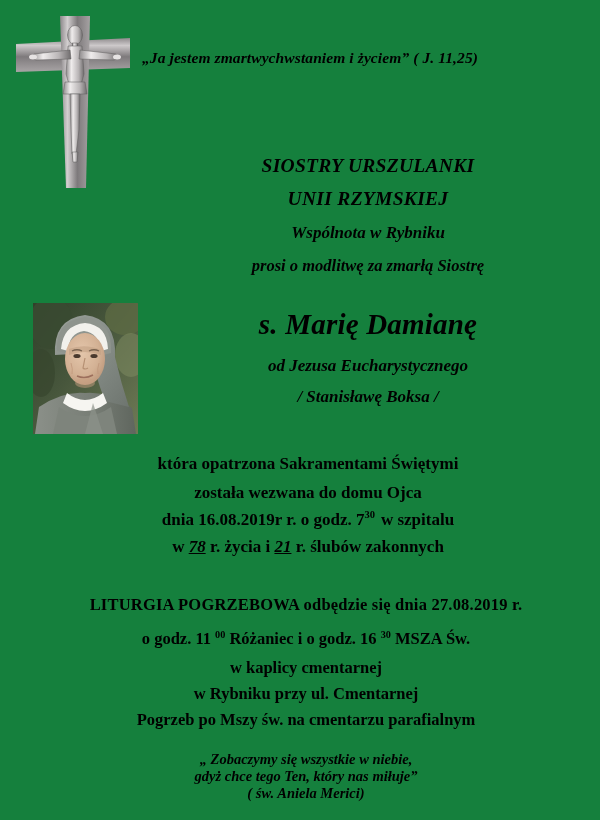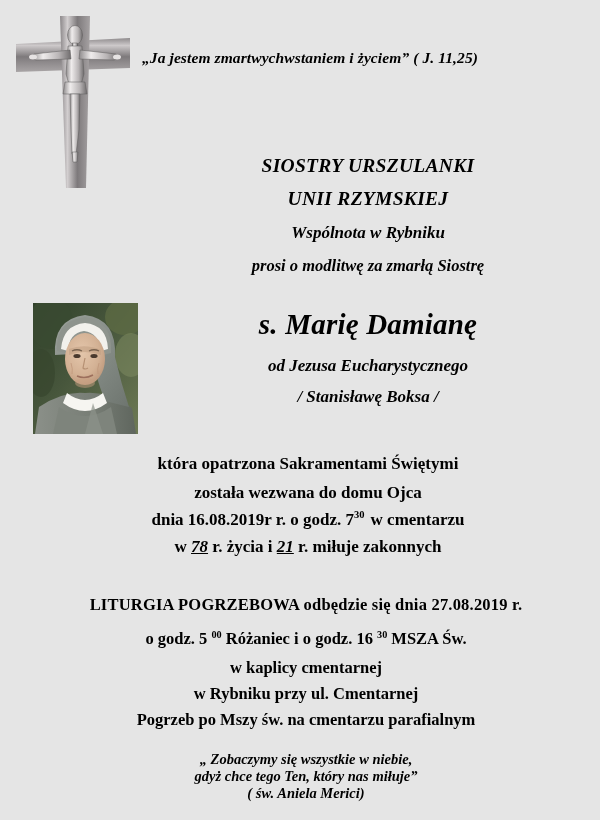--- a/index.html
+++ b/index.html
@@ -12,21 +12,21 @@
     height: 820px;
     position: relative;
     font-family: "Liberation Serif", "DejaVu Serif", serif;
     color: #000000;
     overflow: hidden;
   }
 
   .page {
     position: absolute;
     inset: 0;
-    background: #e5e5e5;
+    background: #15803d;
   }
 
   
   .crucifix {
     position: absolute;
     left: 14px;
     top: 12px;
     width: 118px;
     height: 180px;
   }
@@ -343,31 +343,31 @@
     <div class="tline org4">prosi o modlitwę za zmarłą Siostrę</div>
 
     <div class="tline name-main">s. Marię Damianę</div>
     <div class="tline name-rel">od Jezusa Eucharystycznego</div>
     <div class="tline name-civ">/ Stanisławę Boksa /</div>
 
     <div class="tline death1">która opatrzona Sakramentami Świętymi</div>
     <div class="tline death2">została wezwana do domu Ojca</div>
 
     <div class="tline death3">
-      <span>dnia 16.08.2019r r. o godz. 7</span><sup class="hm">30</sup><span class="sp"></span><span>w cmentarzu</span>
+      <span>dnia 16.08.2019r r. o godz. 7</span><sup class="hm">30</sup><span class="sp"></span><span>w szpitalu</span>
     </div>
 
     <div class="tline death4">
-      <span>w </span><span class="oldnum">78</span><span> r. życia i </span><span class="oldnum">21</span><span> r. miłuje zakonnych</span>
+      <span>w </span><span class="oldnum">78</span><span> r. życia i </span><span class="oldnum">21</span><span> r. ślubów zakonnych</span>
     </div>
 
     <div class="tline lit-head">LITURGIA  POGRZEBOWA  odbędzie  się  dnia  27.08.2019 r.</div>
 
     <div class="tline lit-time">
-      <span>o godz. 5 </span><sup class="hm">00</sup><span> Różaniec i o godz. 16 </span><sup class="hm">30</sup><span>  MSZA Św.</span>
+      <span>o godz. 11 </span><sup class="hm">00</sup><span> Różaniec i o godz. 16 </span><sup class="hm">30</sup><span>  MSZA Św.</span>
     </div>
 
     <div class="tline lit-place1">w kaplicy cmentarnej</div>
     <div class="tline lit-place2">w Rybniku przy ul. Cmentarnej</div>
     <div class="tline lit-burial">Pogrzeb po Mszy św. na cmentarzu parafialnym</div>
 
     <div class="tline quote1">„ Zobaczymy się wszystkie w niebie,</div>
     <div class="tline quote2">gdyż chce tego Ten, który nas miłuje”</div>
     <div class="tline quote3">( św. Aniela Merici)</div>
 

